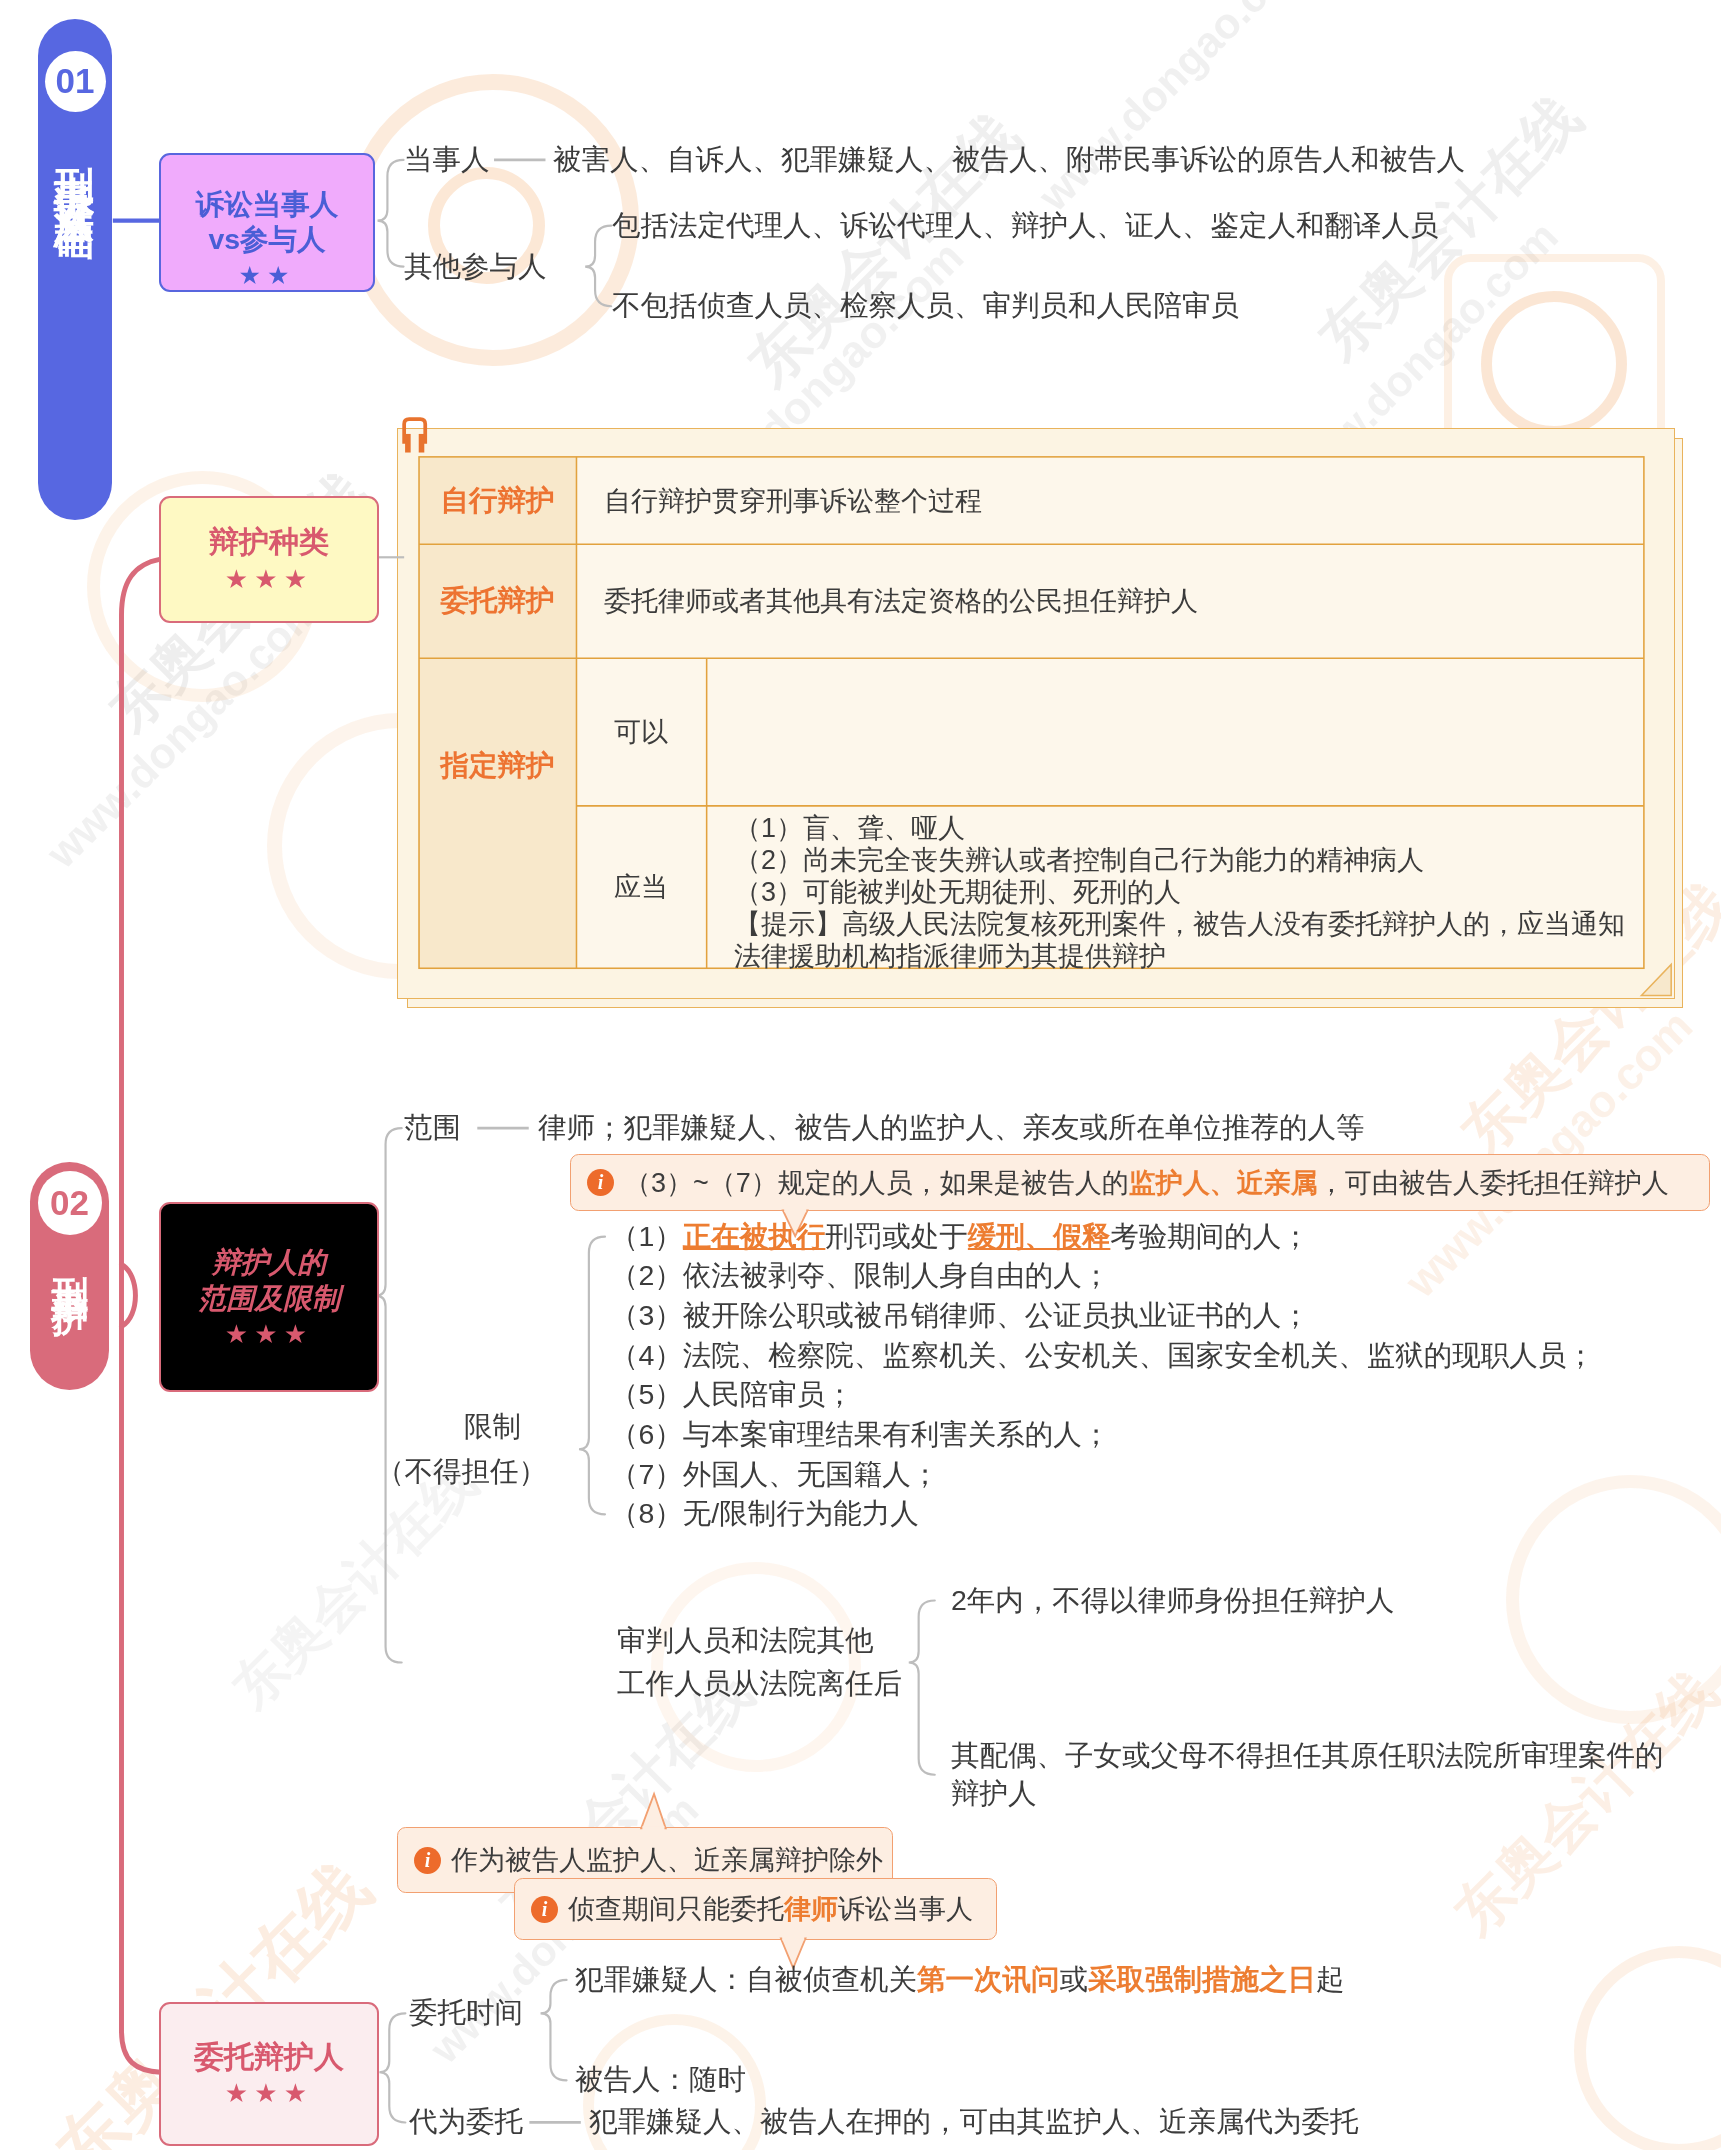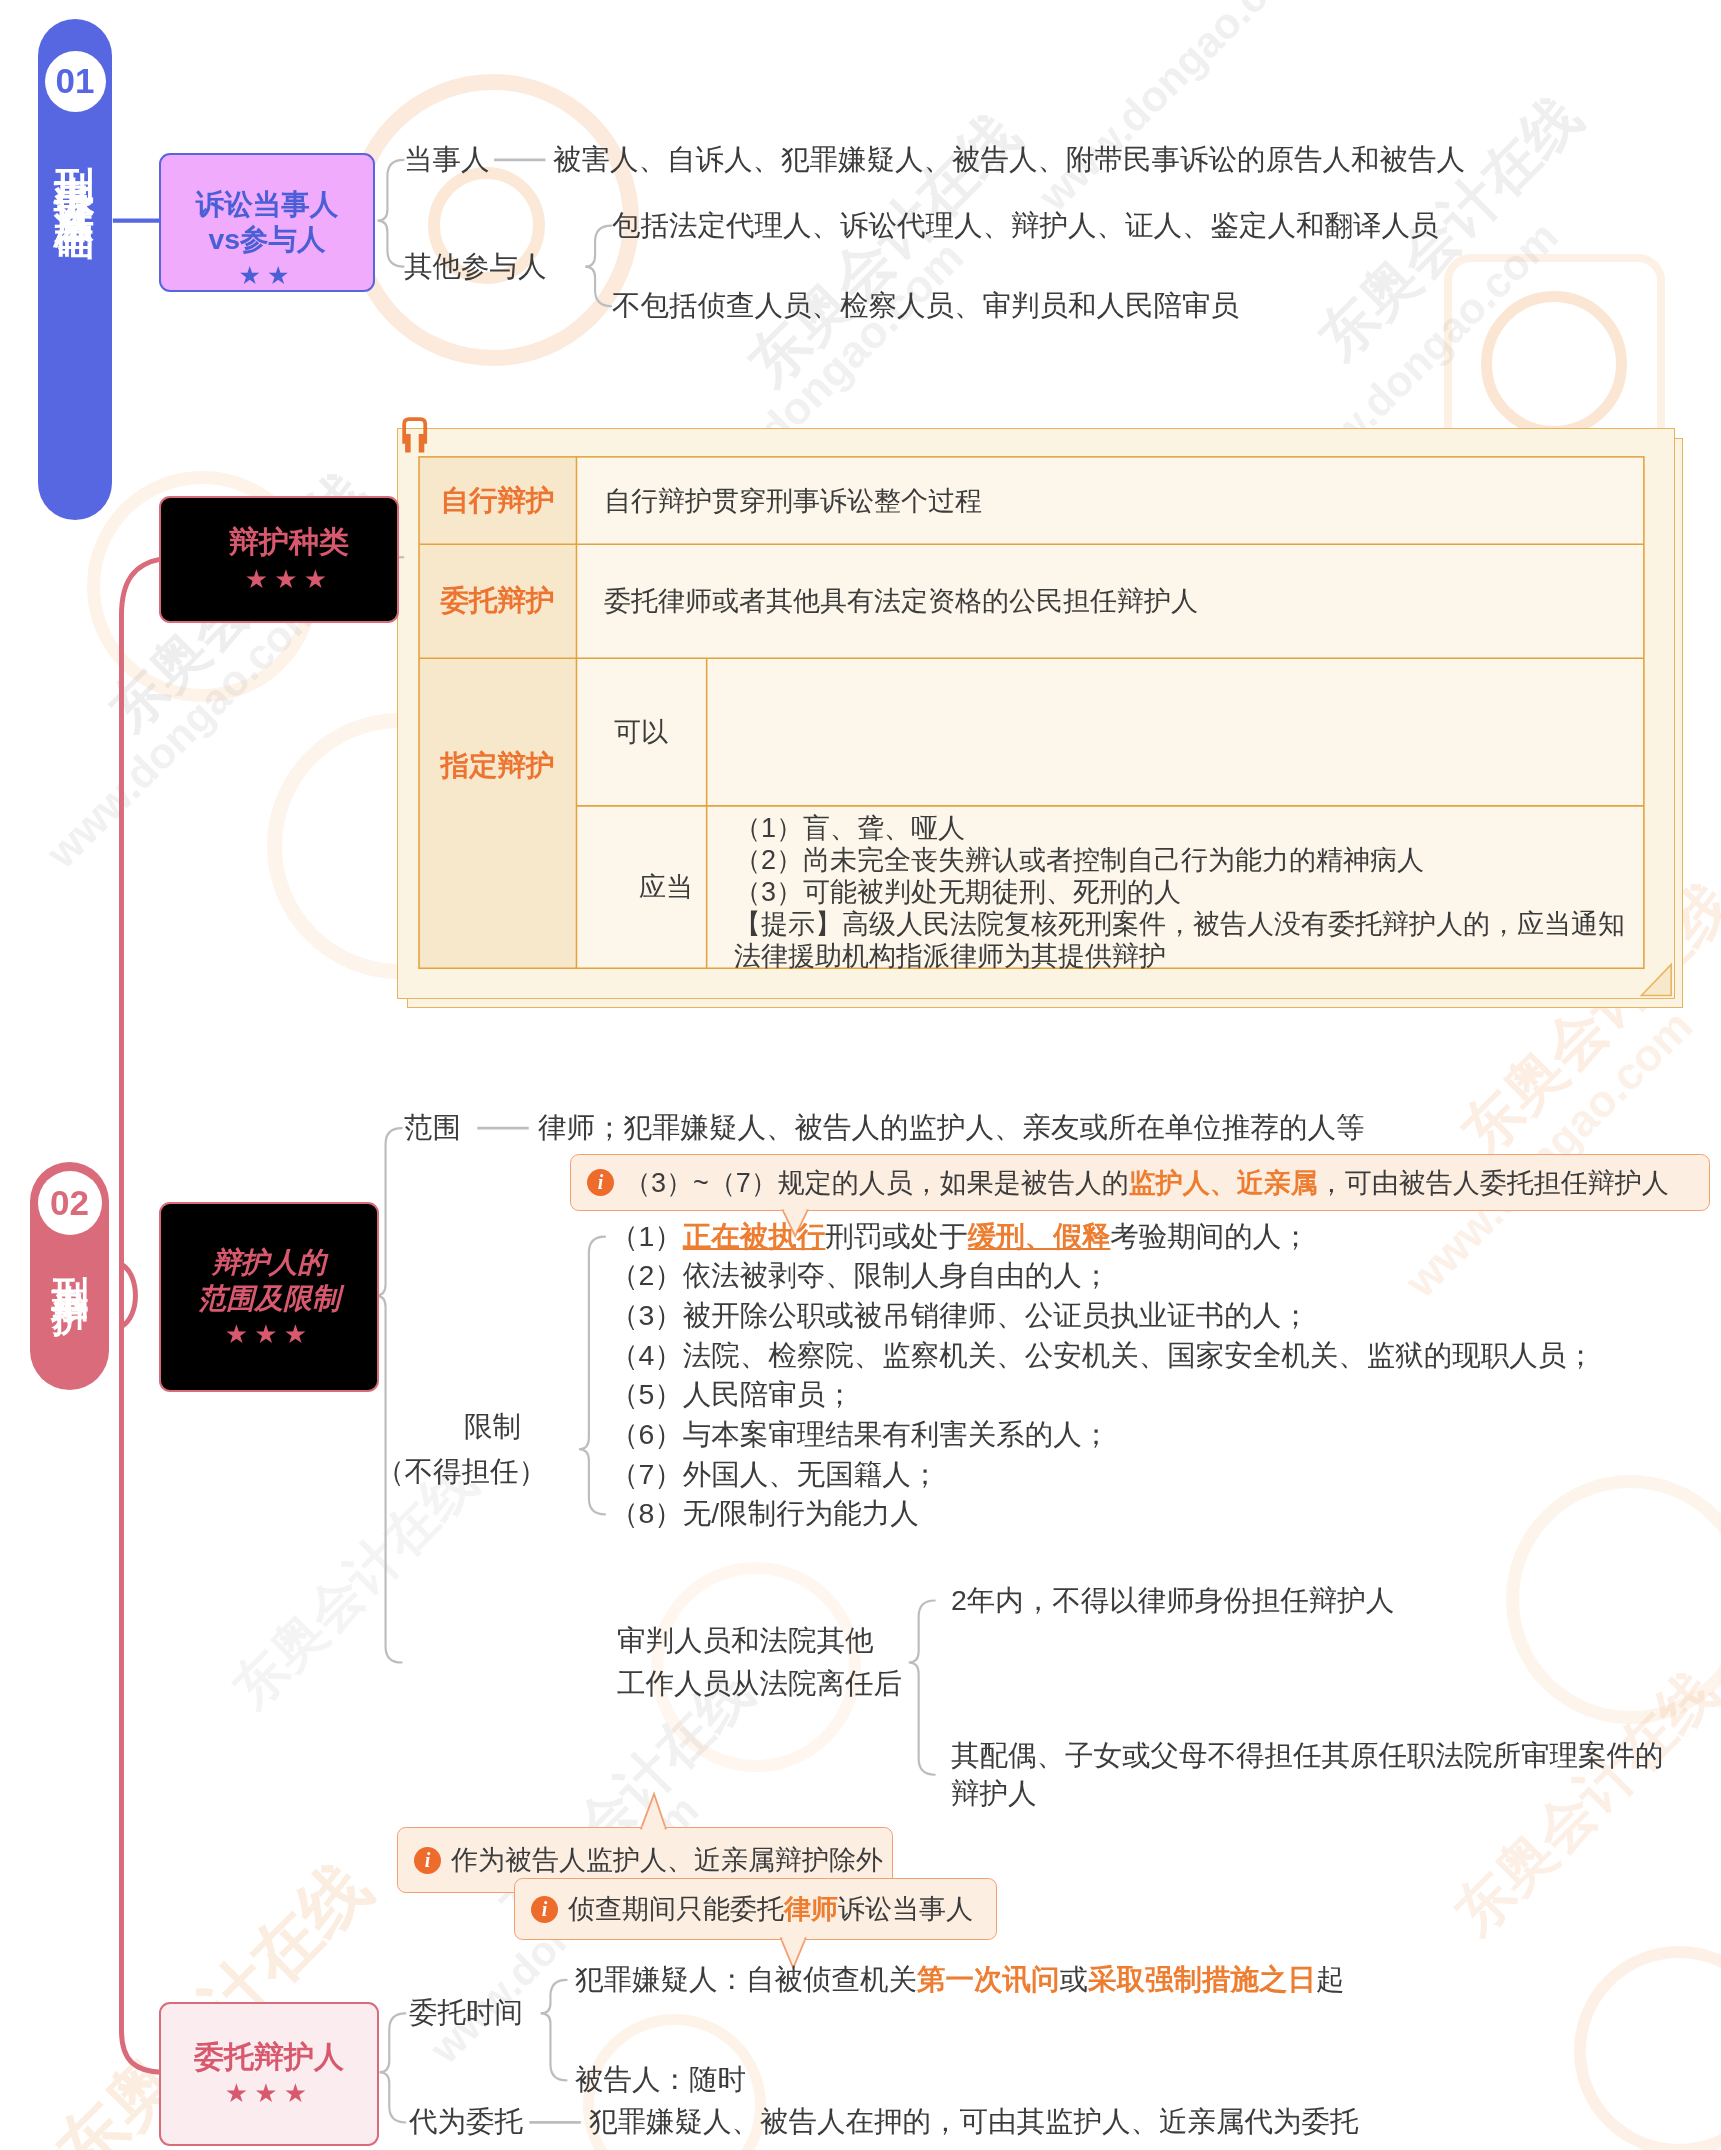--- a/index.html
+++ b/index.html
@@ -138,36 +138,36 @@
     <div class="stars" style="font-size:25px;">★★</div>
   </div>
 
   <div class="line" style="left:404px;top:143px;">当事人</div>
   <div class="line" style="left:553px;top:143px;">被害人、自诉人、犯罪嫌疑人、被告人、附带民事诉讼的原告人和被告人</div>
 
   <div class="line" style="left:404px;top:250px;">其他参与人</div>
   <div class="line" style="left:612px;top:209px;">包括法定代理人、诉讼代理人、辩护人、证人、鉴定人和翻译人员</div>
   <div class="line" style="left:612px;top:289px;">不包括侦查人员、检察人员、审判员和人民陪审员</div>
 
-  <div class="mnode" style="left:159px;top:496px;width:216px;height:123px;background:#000000;border:2.2px solid #D96B7B;color:#D8596E;padding-left:20px;">
+  <div class="mnode" style="left:159px;top:496px;width:216px;height:123px;background:#fef9c3;border:2.2px solid #D96B7B;color:#D8596E;">
     <div class="nt" style="font-size:30px;line-height:36px;">辩护种类</div>
     <div class="stars" style="font-size:26px;">★★★</div>
   </div>
 
   <div class="cell cell-label" style="left:419px;top:457px;width:157px;height:87px;">自行辩护</div>
   <div class="cell cell-text" style="left:604px;top:457px;height:87px;">自行辩护贯穿刑事诉讼整个过程</div>
 
   <div class="cell cell-label" style="left:419px;top:544px;width:157px;height:114px;">委托辩护</div>
   <div class="cell cell-text" style="left:604px;top:544px;height:114px;">委托律师或者其他具有法定资格的公民担任辩护人</div>
 
   <div class="cell cell-label" style="left:419px;top:741px;width:157px;height:50px;">指定辩护</div>
 
   <div class="cell cell-key" style="left:576px;top:658px;width:130px;height:148px;">可以</div>
 
-  <div class="cell cell-key" style="left:601px;top:806px;width:130px;height:162px;">应当</div>
+  <div class="cell cell-key" style="left:576px;top:806px;width:130px;height:162px;">应当</div>
   <div class="cell-list" style="left:734px;top:812px;width:899px;">
     <div class="li" style="line-height:32px;">（1）盲、聋、哑人</div>
     <div class="li" style="line-height:32px;">（2）尚未完全丧失辨认或者控制自己行为能力的精神病人</div>
     <div class="li" style="line-height:32px;">（3）可能被判处无期徒刑、死刑的人</div>
     <div class="li-wrap">【提示】高级人民法院复核死刑案件，被告人没有委托辩护人的，应当通知法律援助机构指派律师为其提供辩护</div>
   </div>
 
   <div class="badge" style="left:30px;top:1162px;width:79px;height:228px;background:#D96B7B;border-radius:40px;">
     <div class="num-circle" style="width:64px;height:64px;margin-top:8.7px;color:#D96B7B;font-size:35px;">
       <span>02</span>

